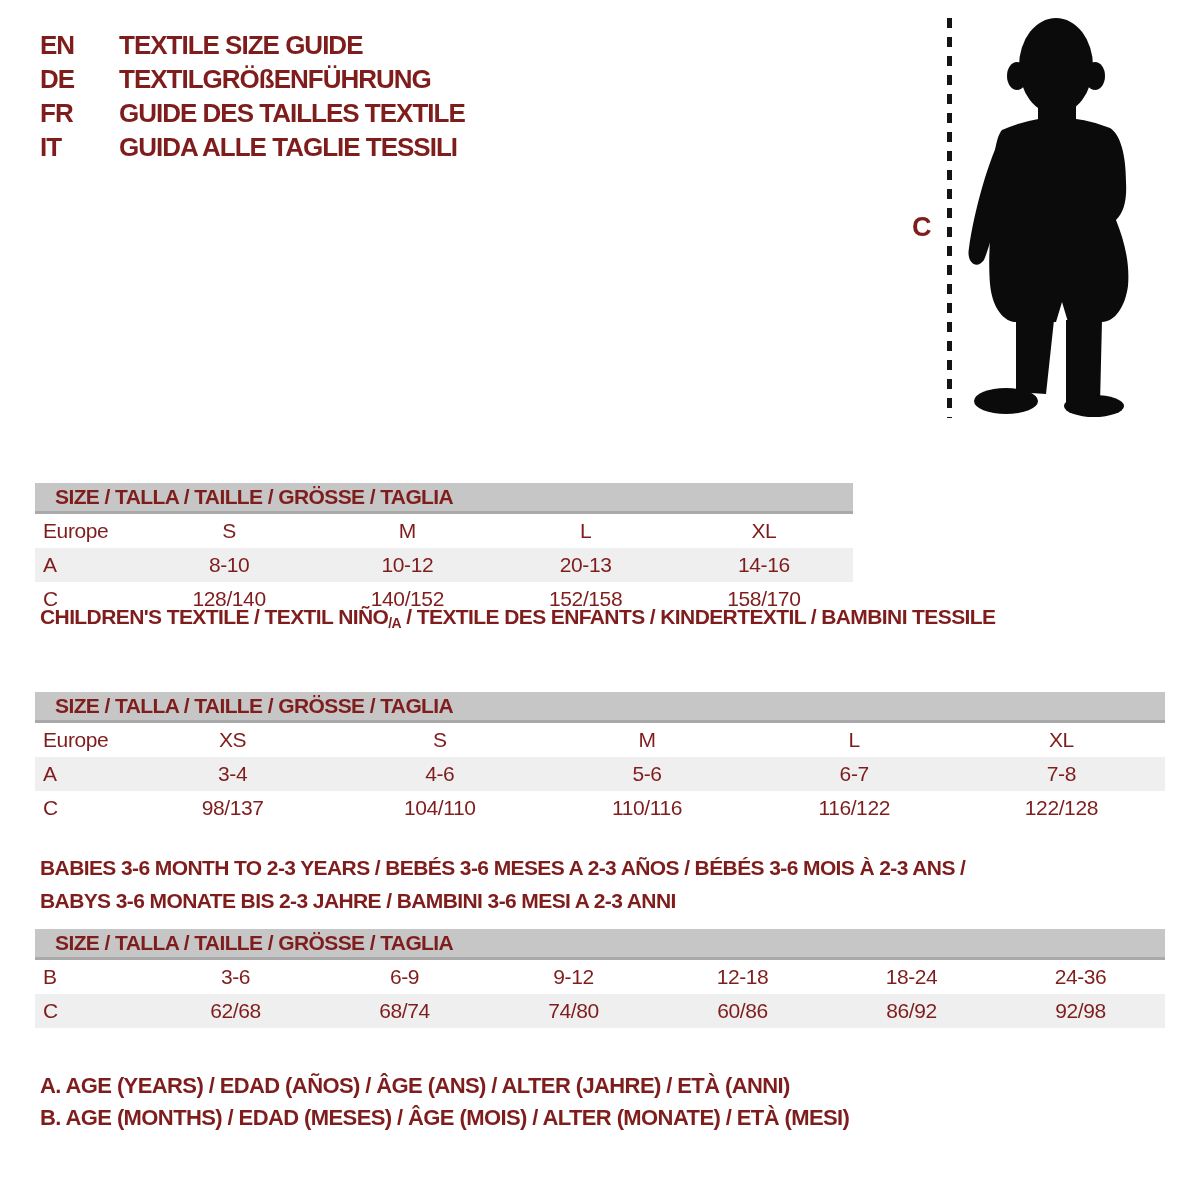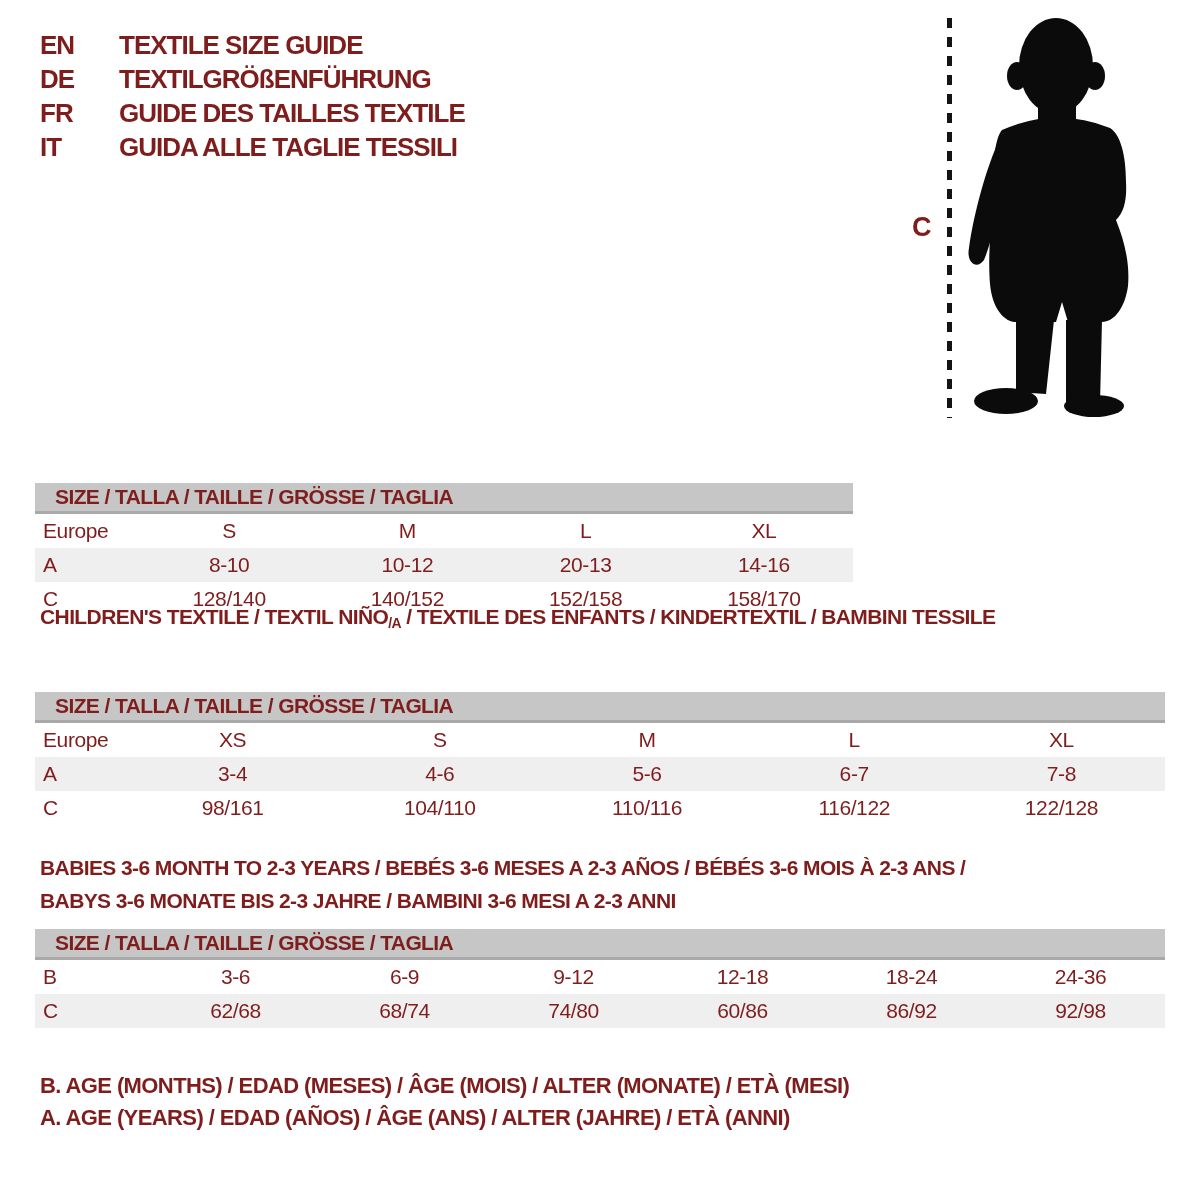--- a/index.html
+++ b/index.html
@@ -144,21 +144,21 @@
     <div class="t-row stripe">
       <span class="cell-label">A</span>
       <span class="cell-val">3-4</span>
       <span class="cell-val">4-6</span>
       <span class="cell-val">5-6</span>
       <span class="cell-val">6-7</span>
       <span class="cell-val">7-8</span>
     </div>
     <div class="t-row">
       <span class="cell-label">C</span>
-      <span class="cell-val">98/161</span>
+      <span class="cell-val">98/137</span>
       <span class="cell-val">104/110</span>
       <span class="cell-val">110/116</span>
       <span class="cell-val">116/122</span>
       <span class="cell-val">122/128</span>
     </div>
   </div>
 
   <div class="section-title title-babies">
     <div>BABIES 3-6 MONTH TO 2-3 YEARS / BEBÉS 3-6 MESES A 2-3 AÑOS / BÉBÉS 3-6 MOIS À 2-3 ANS /</div>
     <div>BABYS 3-6 MONATE BIS 2-3 JAHRE / BAMBINI 3-6 MESI A 2-3 ANNI</div>
@@ -179,17 +179,17 @@
       <span class="cell-val">62/68</span>
       <span class="cell-val">68/74</span>
       <span class="cell-val">74/80</span>
       <span class="cell-val">60/86</span>
       <span class="cell-val">86/92</span>
       <span class="cell-val">92/98</span>
     </div>
   </div>
 
   <div class="legend">
+    <div class="legend-row">A. AGE (YEARS) / EDAD (AÑOS) / ÂGE (ANS) / ALTER (JAHRE) / ETÀ (ANNI)</div>
     <div class="legend-row">B. AGE (MONTHS) / EDAD (MESES) / ÂGE (MOIS) / ALTER (MONATE) / ETÀ (MESI)</div>
-    <div class="legend-row">A. AGE (YEARS) / EDAD (AÑOS) / ÂGE (ANS) / ALTER (JAHRE) / ETÀ (ANNI)</div>
   </div>
 
 </div>
 
 </body></html>

